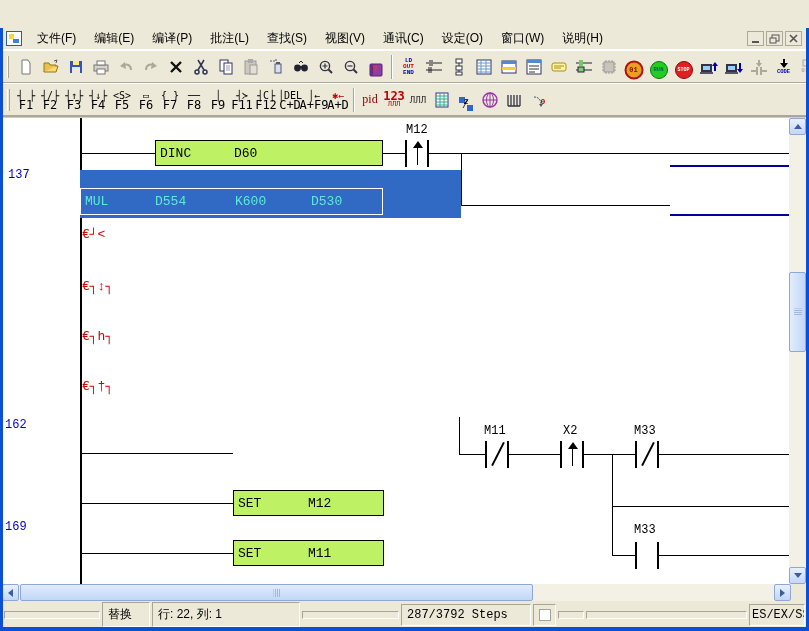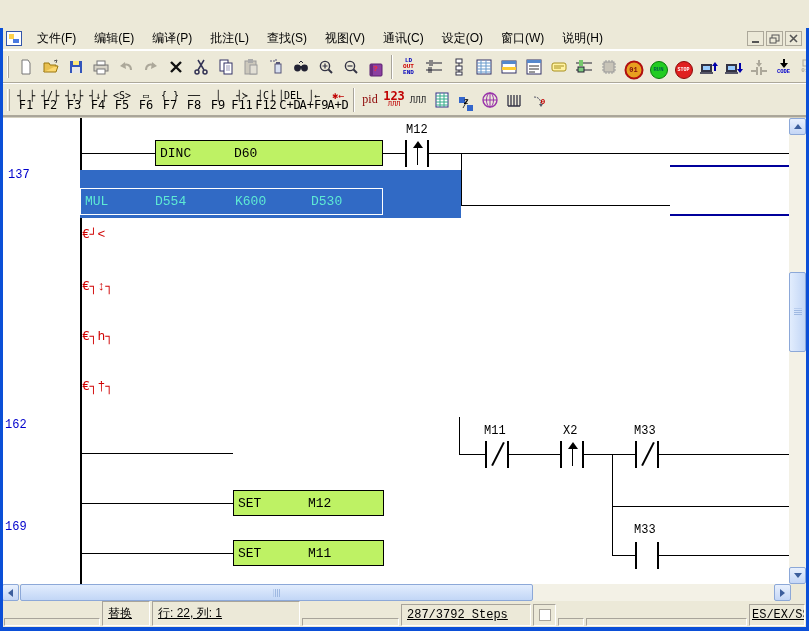--- a/index.html
+++ b/index.html
@@ -73,21 +73,21 @@
     width:8px;height:7px;background:repeating-linear-gradient(180deg,#9FB9E2 0 1px,transparent 1px 2px);}
   .hgrip{width:7px;height:8px;background:repeating-linear-gradient(90deg,#9FB9E2 0 1px,transparent 1px 2px);}
   .tri{width:0;height:0;}
   .tri.up{border-left:4px solid transparent;border-right:4px solid transparent;border-bottom:5px solid #3C5E9C;}
   .tri.down{border-left:4px solid transparent;border-right:4px solid transparent;border-top:5px solid #3C5E9C;}
   .tri.left{border-top:4px solid transparent;border-bottom:4px solid transparent;border-right:5px solid #3C5E9C;}
   .tri.right{border-top:4px solid transparent;border-bottom:4px solid transparent;border-left:5px solid #3C5E9C;}
   .corner{position:absolute;left:791px;top:584px;width:15px;height:17px;background:#ECE9D8;}
   
   .statusbar{position:absolute;left:3px;top:602px;width:803px;height:25px;background:#ECE9D8;
-    display:flex;align-items:flex-end;gap:2px;padding:1px 1px;text-decoration:underline;}
+    display:flex;align-items:center;gap:2px;padding:1px 1px;}
   .panel{border:1px solid;border-color:#A8A49A #fff #fff #A8A49A;padding:3px 5px;white-space:nowrap;overflow:hidden;}
   .swatch{width:12px;height:12px;background:#fff;border:1px solid #A8A49A;margin:1px auto;}
   
   .wb{position:absolute;background:#0B4FD7;}
 </style>
 </head>
 <body>
 
 <div id="app">
 

